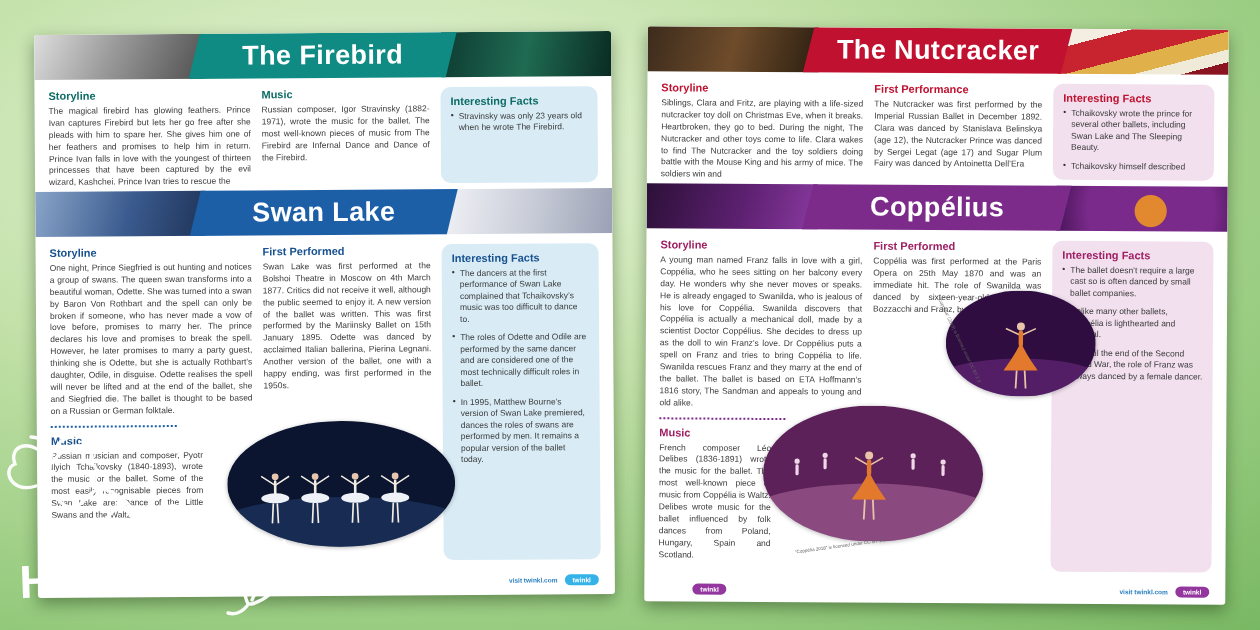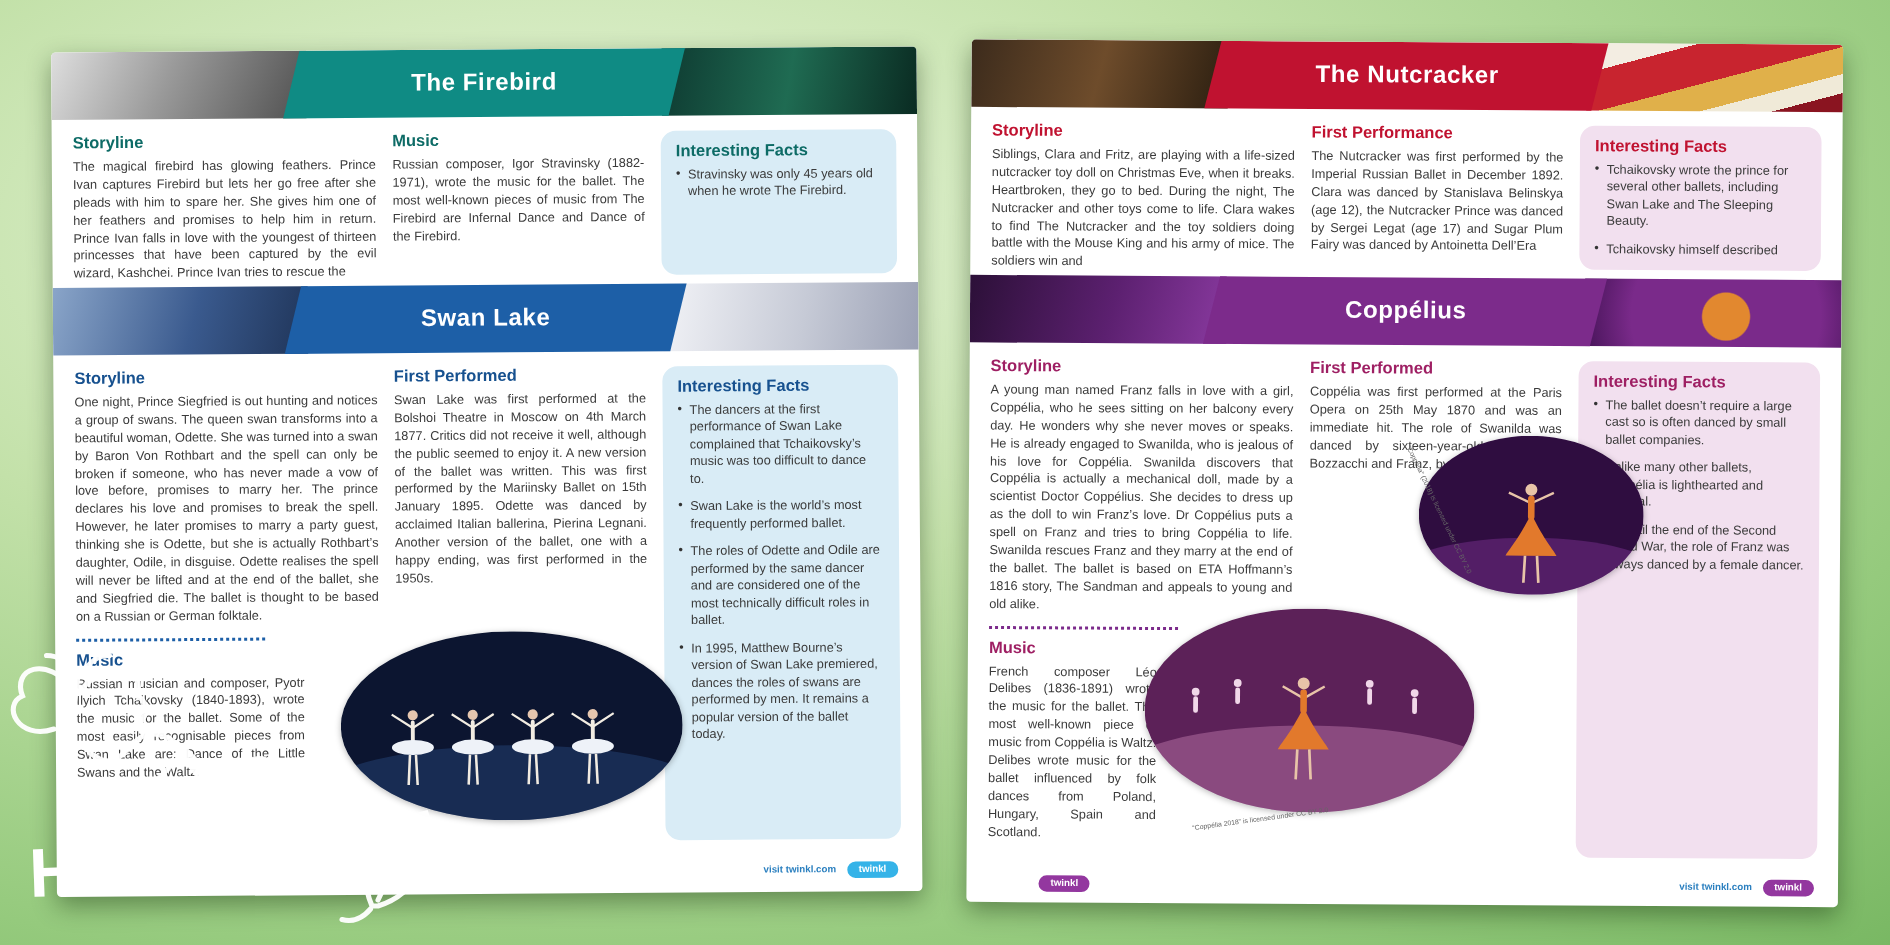--- a/index.html
+++ b/index.html
@@ -16,21 +16,21 @@
   }
   #page1 { left:36px; top:33px; width:577px; height:563px; transform:rotate(-.4deg); }
   #page2 { left:646px; top:28px; width:581px; height:575px; transform:rotate(.35deg); }
 
   
   .band { height:45px; display:flex; position:relative; flex:0 0 auto; }
   .band-photo { flex:1 1 0; }
   .band-title { flex:0 0 41%; position:relative; display:flex; align-items:center; justify-content:center; }
   .band-title::before { content:""; position:absolute; top:0; bottom:0; left:-10px; right:-10px;
     transform:skewX(-14deg); background:var(--accent); }
-  .band-text { position:relative; z-index:1; color:#fff; font-size:16px; font-weight:bold; letter-spacing:.4px; }
+  .band-text { position:relative; z-index:1; color:#fff; font-size:27px; font-weight:bold; letter-spacing:.4px; }
   .t-firebird { --accent:#0f8b84; }
   .t-swan     { --accent:#1d5fa7; }
   .t-nut      { --accent:#c01230; }
   .t-copp     { --accent:#7c2b8b; }
 
   
   .fb-l { background:linear-gradient(115deg,#dedede 0%,#9a9a9a 45%,#4f4f4f 100%); }
   .fb-r { background:linear-gradient(100deg,#0e3a31 0%,#1f6b52 50%,#0a2b22 100%); }
   .sl-l { background:linear-gradient(105deg,#8aa5c9 0%,#3a5a8e 55%,#1f3458 100%); }
   .sl-r { background:linear-gradient(100deg,#f2f3f7 0%,#c6cad6 55%,#9ba1b5 100%); }
@@ -112,21 +112,21 @@
       <p class="body">The magical firebird has glowing feathers. Prince Ivan captures Firebird but lets her go free after she pleads with him to spare her. She gives him one of her feathers and promises to help him in return. Prince Ivan falls in love with the youngest of thirteen princesses that have been captured by the evil wizard, Kashchei. Prince Ivan tries to rescue the</p>
     </div>
     <div class="col-b">
       <h3 class="hd hd-teal">Music</h3>
       <p class="body">Russian composer, Igor Stravinsky (1882-1971), wrote the music for the ballet. The most well-known pieces of music from The Firebird are Infernal Dance and Dance of the Firebird.</p>
     </div>
     <div class="col-c">
       <div class="facts facts-blue">
         <h3 class="hd hd-teal">Interesting Facts</h3>
         <ul>
-          <li>Stravinsky was only 45 years old when he wrote The Firebird.</li>
+          <li>Stravinsky was only 23 years old when he wrote The Firebird.</li>
         </ul>
       </div>
     </div>
   </div>
 
   <div class="band">
     <div class="band-photo sl-l"></div>
     <div class="band-title t-swan">
       <span class="band-text">Swan Lake</span>
     </div>
@@ -143,21 +143,20 @@
     </div>
     <div class="col-b">
       <h3 class="hd hd-blue">First Performed</h3>
       <p class="body">Swan Lake was first performed at the Bolshoi Theatre in Moscow on 4th March 1877. Critics did not receive it well, although the public seemed to enjoy it. A new version of the ballet was written. This was first performed by the Mariinsky Ballet on 15th January 1895. Odette was danced by acclaimed Italian ballerina, Pierina Legnani. Another version of the ballet, one with a happy ending, was first performed in the 1950s.</p>
     </div>
     <div class="col-c">
       <div class="facts facts-blue">
         <h3 class="hd hd-blue">Interesting Facts</h3>
         <ul>
           <li>The dancers at the first performance of Swan Lake complained that Tchaikovsky’s music was too difficult to dance to.</li>
-          <li>Swan Lake is the world’s most frequently performed ballet.</li>
           <li>The roles of Odette and Odile are performed by the same dancer and are considered one of the most technically difficult roles in ballet.</li>
           <li>In 1995, Matthew Bourne’s version of Swan Lake premiered, dances the roles of swans are performed by men. It remains a popular version of the ballet today.</li>
         </ul>
       </div>
     </div>
 
     <div class="oval swan-oval">
       <svg viewBox="0 0 228 126" preserveAspectRatio="none">
         <rect width="228" height="126" fill="#0c1530"></rect>
         <ellipse cx="114" cy="106" rx="128" ry="30" fill="#274a7e" opacity=".45"></ellipse>

